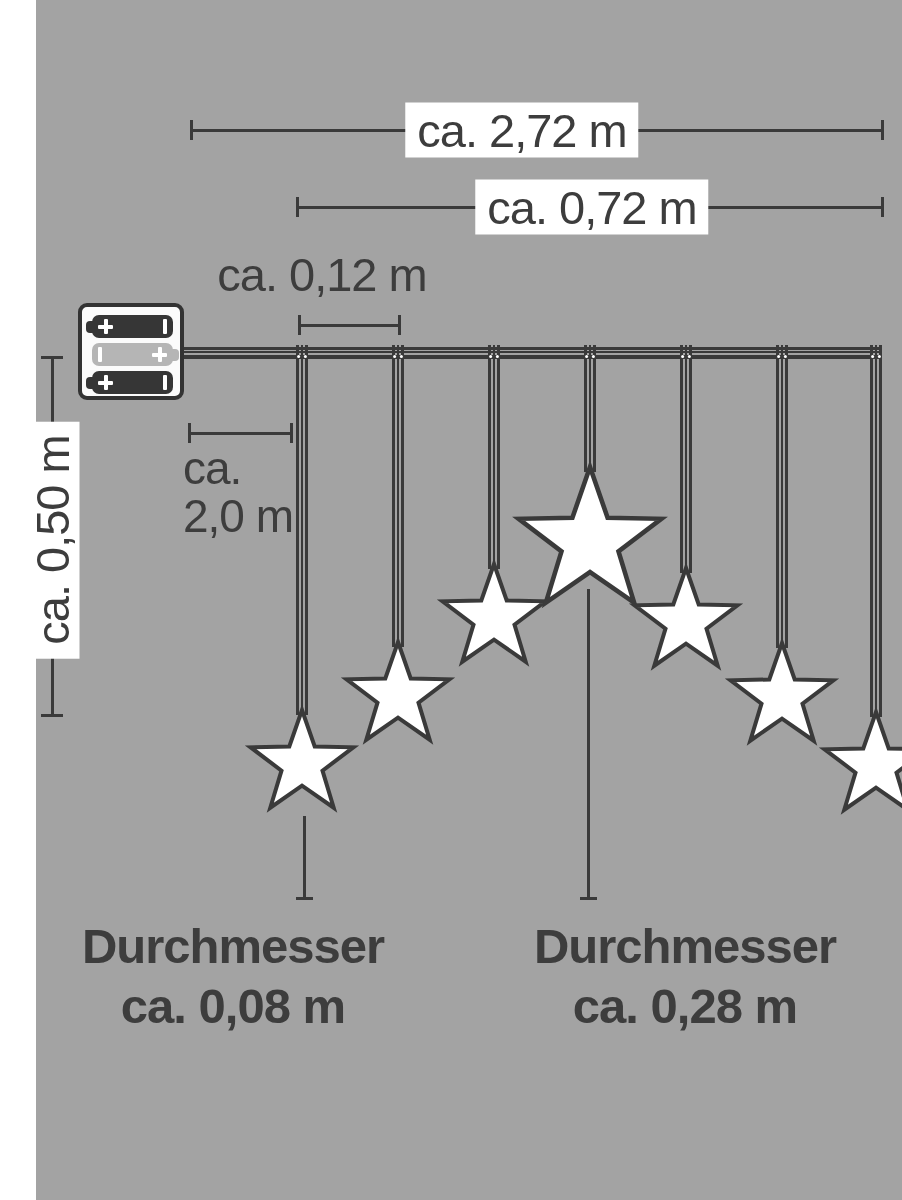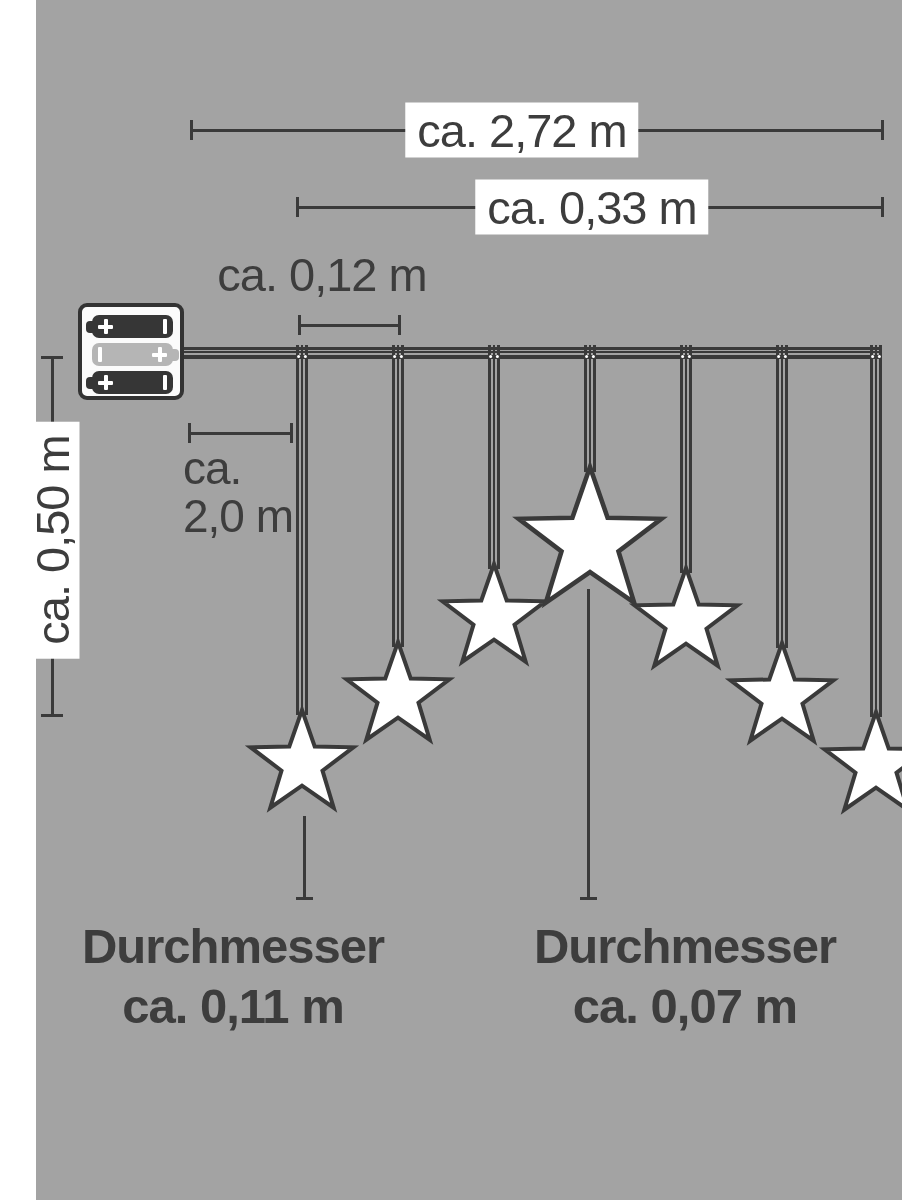--- a/index.html
+++ b/index.html
@@ -130,34 +130,34 @@
       </div>
       <div class="battery dark b3">
         <div class="nub left"></div>
         <div class="term-plus"></div>
         <div class="term-minus"></div>
       </div>
     </div>
 
   <div class="dim-text center-xy" style="left:486px;top:130px;">ca. 2,72 m</div>
 
-  <div class="dim-text center-xy" style="left:556px;top:207px;">ca. 0,33 m</div>
+  <div class="dim-text center-xy" style="left:556px;top:207px;">ca. 0,72 m</div>
 
   <div class="dim-text center-xy" style="left:286px;top:274px;background:transparent;text-align:center;">ca. 0,12 m</div>
 
   <div class="dim-text center-x dim-block" style="left:202px;top:444px;">
     <div>ca.</div>
     <div>2,0 m</div>
   </div>
 
   <div class="dim-text rot" style="left:16px;top:540px;">ca. 0,50 m</div>
 
   <div class="caption" style="left:197px;top:916px;">
     <div>Durchmesser</div>
-    <div>ca. 0,11 m</div>
+    <div>ca. 0,08 m</div>
   </div>
 
   <div class="caption" style="left:649px;top:916px;">
     <div>Durchmesser</div>
-    <div>ca. 0,07 m</div>
+    <div>ca. 0,28 m</div>
   </div>
 
 </div>
 
 </body></html>

